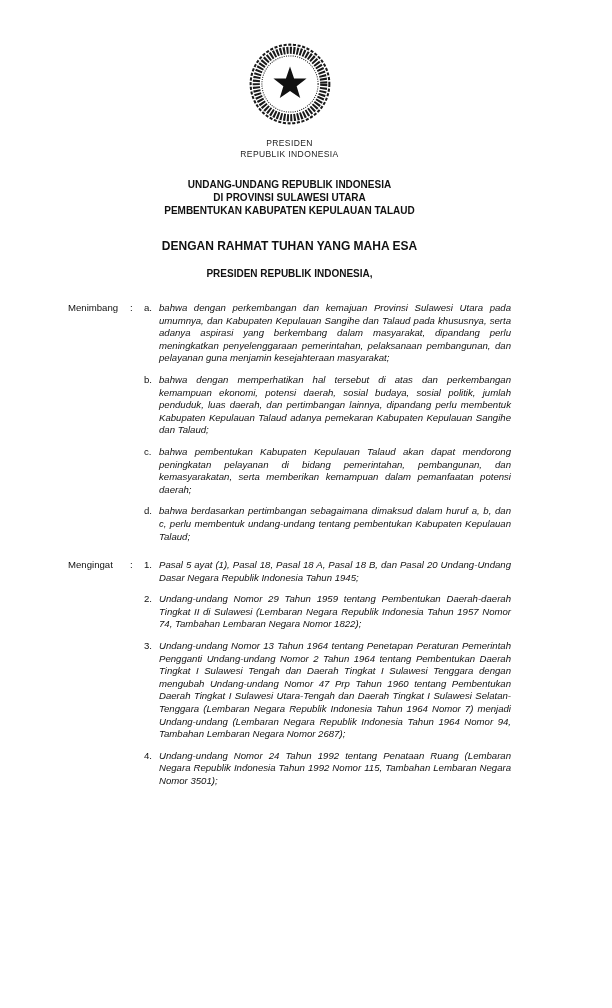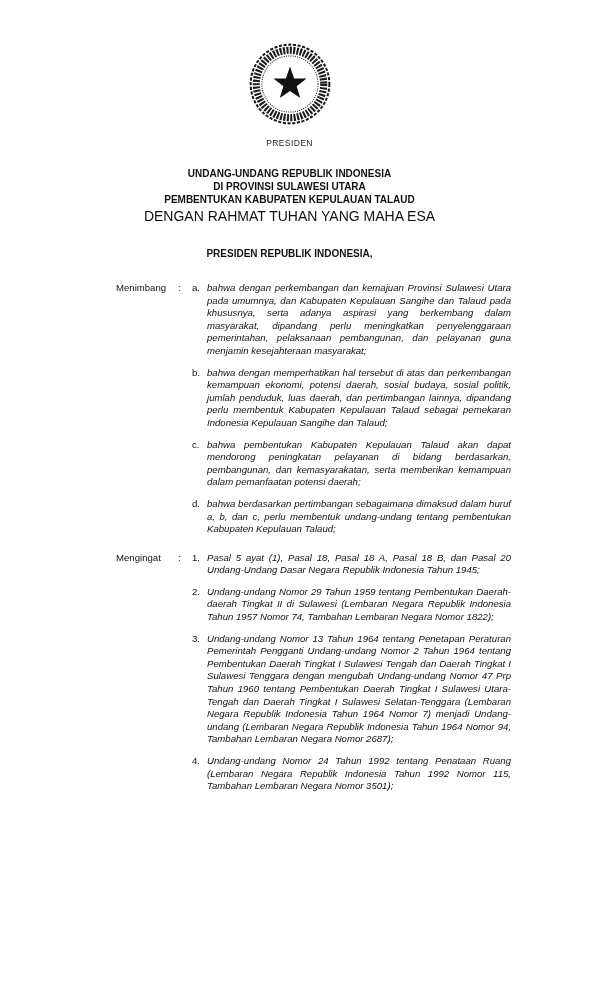--- a/index.html
+++ b/index.html
@@ -39,43 +39,42 @@
   
   .title-block {
     text-align: center;
     font-weight: bold;
     font-size: 10px;
     line-height: 13px;
     margin-top: 4px;
   }
   .invocation {
     text-align: center;
-    font-weight: normal;
-    font-size: 14px;
+    font-weight: bold;
+    font-size: 12px;
     line-height: 13px;
-    margin-top: 4px;
+    margin-top: 23px;
   }
   .issuer {
     text-align: center;
     font-weight: bold;
     font-size: 10px;
     line-height: 13px;
-    margin-top: 24px;
+    margin-top: 14px;
   }
   
   .clauses {
     margin-top: 22px;
     font-size: 9.6px;
     line-height: 12.6px;
   }
   .clause {
     display: flex;
     align-items: flex-start;
     margin-bottom: 16px;
-    margin-left: 48px;
   }
   .clause-label {
     width: 62px;
     flex: 0 0 62px;
   }
   .clause-colon {
     width: 14px;
     flex: 0 0 14px;
     text-align: left;
   }
@@ -109,20 +108,21 @@
 
   <div class="emblem-wrap">
     <svg class="emblem-svg" width="92" height="92" viewBox="0 0 90 90" aria-hidden="true">
       <circle cx="45" cy="45" r="38.5" fill="none" stroke="#1a1a1a" stroke-width="2" stroke-dasharray="3 1.6"></circle>
       <circle cx="45" cy="45" r="33" fill="none" stroke="#1a1a1a" stroke-width="7" stroke-dasharray="2 1.3"></circle>
       <circle cx="45" cy="45" r="27.5" fill="none" stroke="#1a1a1a" stroke-width="1" stroke-dasharray="1 1.2"></circle>
       <polygon points="45,28 49,39.5 61.2,39.7 51.5,47.1 55,58.8 45,51.8 35,58.8 38.5,47.1 28.8,39.7 41,39.5" fill="#111"></polygon>
     </svg>
     <div class="emblem-caption">
       <div>PRESIDEN</div>
+      <div>REPUBLIK INDONESIA</div>
     </div>
   </div>
 
   <div class="title-block">
     <div>UNDANG-UNDANG REPUBLIK INDONESIA</div>
     <div>DI PROVINSI SULAWESI UTARA</div>
     <div>PEMBENTUKAN KABUPATEN KEPULAUAN TALAUD</div>
   </div>
 
   <div class="invocation">DENGAN RAHMAT TUHAN YANG MAHA ESA</div>
@@ -135,26 +135,26 @@
       <div class="clause-colon">:</div>
       <div class="clause-items">
 
         <div class="clause-item">
           <div class="item-marker">a.</div>
           <div class="item-text">bahwa dengan perkembangan dan kemajuan Provinsi Sulawesi Utara pada umumnya, dan Kabupaten Kepulauan Sangihe dan Talaud pada khususnya, serta adanya aspirasi yang berkembang dalam masyarakat, dipandang perlu meningkatkan penyelenggaraan pemerintahan, pelaksanaan pembangunan, dan pelayanan guna menjamin kesejahteraan masyarakat;</div>
         </div>
 
         <div class="clause-item">
           <div class="item-marker">b.</div>
-          <div class="item-text">bahwa dengan memperhatikan hal tersebut di atas dan perkembangan kemampuan ekonomi, potensi daerah, sosial budaya, sosial politik, jumlah penduduk, luas daerah, dan pertimbangan lainnya, dipandang perlu membentuk Kabupaten Kepulauan Talaud sebagai pemekaran Indonesia Kepulauan Sangihe dan Talaud;</div>
+          <div class="item-text">bahwa dengan memperhatikan hal tersebut di atas dan perkembangan kemampuan ekonomi, potensi daerah, sosial budaya, sosial politik, jumlah penduduk, luas daerah, dan pertimbangan lainnya, dipandang perlu membentuk Kabupaten Kepulauan Talaud adanya pemekaran Kabupaten Kepulauan Sangihe dan Talaud;</div>
         </div>
 
         <div class="clause-item">
           <div class="item-marker">c.</div>
-          <div class="item-text">bahwa pembentukan Kabupaten Kepulauan Talaud akan dapat mendorong peningkatan pelayanan di bidang berdasarkan, pembangunan, dan kemasyarakatan, serta memberikan kemampuan dalam pemanfaatan potensi daerah;</div>
+          <div class="item-text">bahwa pembentukan Kabupaten Kepulauan Talaud akan dapat mendorong peningkatan pelayanan di bidang pemerintahan, pembangunan, dan kemasyarakatan, serta memberikan kemampuan dalam pemanfaatan potensi daerah;</div>
         </div>
 
         <div class="clause-item">
           <div class="item-marker">d.</div>
           <div class="item-text">bahwa berdasarkan pertimbangan sebagaimana dimaksud dalam huruf a, b, dan c, perlu membentuk undang-undang tentang pembentukan Kabupaten Kepulauan Talaud;</div>
         </div>
 
       </div>
     </div>
 

